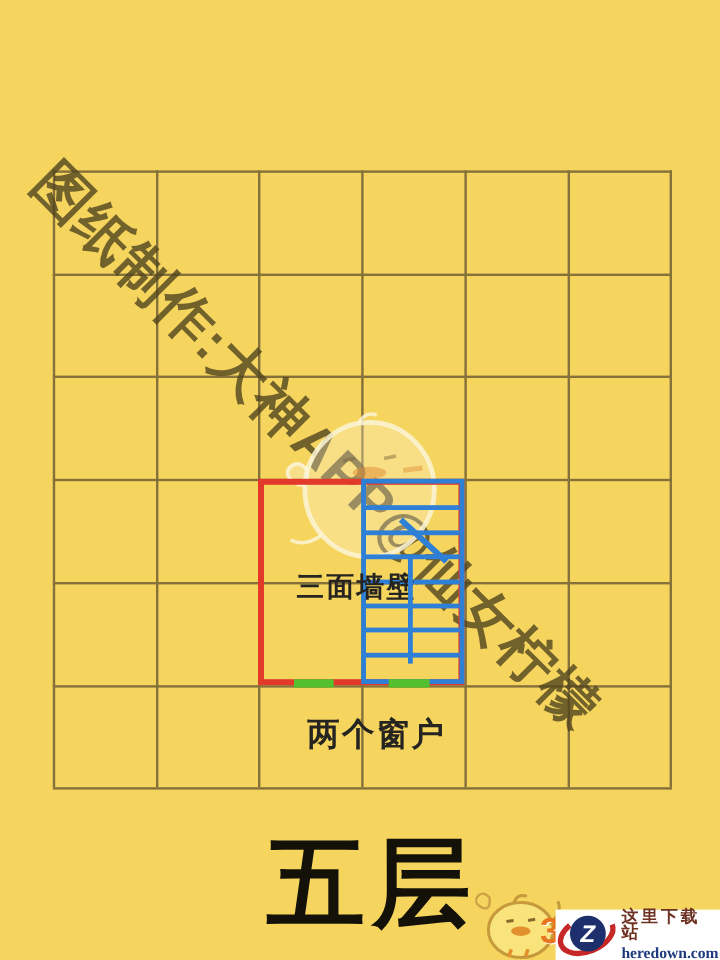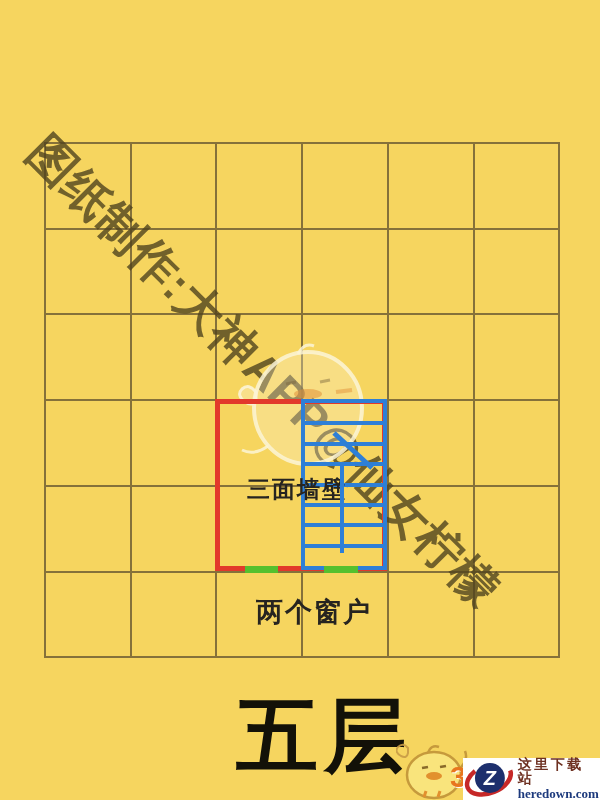--- a/index.html
+++ b/index.html
@@ -83,21 +83,21 @@
       <line x1="334" y1="433" x2="372" y2="468" stroke="#2e7fd6" stroke-width="5"></line>
     </svg>
 
   <div id="windows">
       <div class="window-seg" style="left: 245px; top: 566px; width: 33px; background: rgb(85, 192, 46);"></div>
       <div class="window-seg" style="left: 324px; top: 566px; width: 34px; background: rgb(85, 192, 46);"></div>
     </div>
 
   <div id="walls-label" class="hand-label" style="left:247px;top:474px;">三面墙壁</div>
   <div id="windows-label" class="hand-label" style="left:256px;top:594px;">两个窗户</div>
-  <div id="floor-label" style="left:236px;top:682px;">五层</div>
+  <div id="floor-label" style="left:222px;top:682px;">五层</div>
 
   <svg class="abs" style="left:396px;top:740px;" width="74" height="60" viewBox="0 0 74 60">
     <path d="M12 8 q-5 -6 -10 -1 q-4 5 3 9 q6 3 7 -3 z" fill="none" stroke="rgba(200,155,70,0.9)" stroke-width="2"></path>
     <ellipse cx="38" cy="35" rx="27" ry="23" fill="#f9e47c" stroke="#c69a3c" stroke-width="2.5"></ellipse>
     <path d="M32 13 q3 -9 11 -6" fill="none" stroke="#c69a3c" stroke-width="2.5"></path>
     <line x1="26" y1="28" x2="32" y2="27" stroke="#8a6a2a" stroke-width="2.5"></line>
     <line x1="44" y1="27" x2="50" y2="26" stroke="#8a6a2a" stroke-width="2.5"></line>
     <ellipse cx="38" cy="36" rx="8" ry="4" fill="#e2902e"></ellipse>
     <path d="M62 30 q11 -9 7 -19" fill="none" stroke="#c69a3c" stroke-width="2.5"></path>
     <line x1="28" y1="57" x2="30" y2="51" stroke="#e2902e" stroke-width="3"></line>

